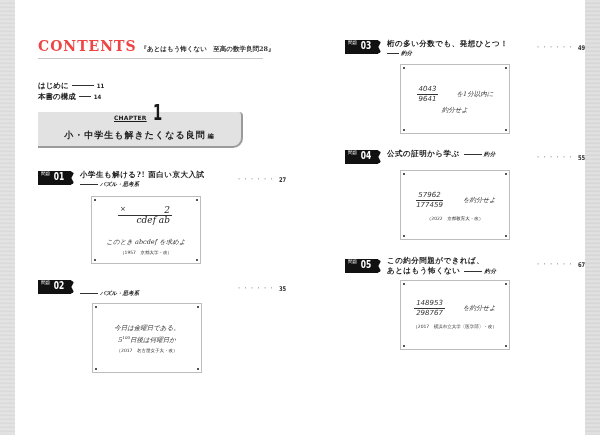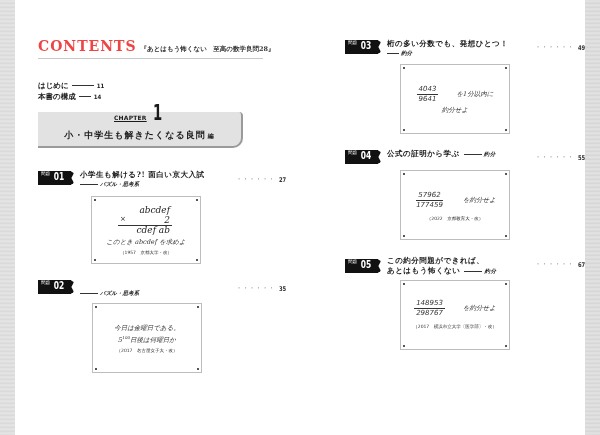--- a/index.html
+++ b/index.html
@@ -124,23 +124,20 @@
       <span class="num">27</span>
     </div>
   </div>
   <div class="qbox" style="left:76px; top:196px; width:110px; height:68px;">
     <span class="corner c1"></span>
       <span class="corner c2"></span>
       <span class="corner c3"></span>
       <span class="corner c4"></span>
     <div class="mult" style="top:8px;">
       <div class="row">
-          <span class="rtext" style="right:30px">abcdef</span>
-        </div>
-      <div class="row">
           <span class="times" style="left:28px">×</span>
           <span class="rtext" style="right:30px">2</span>
         </div>
       <div class="bar" style="left:26px; right:28px;"></div>
       <div class="row">
           <span class="rtext" style="right:30px">cdef ab</span>
         </div>
     </div>
     <div class="q-content hand" style="top:41px;">このとき abcdef を求めよ</div>
     <div class="q-content src" style="top:53px;">（1957　京都大学・改）</div>

